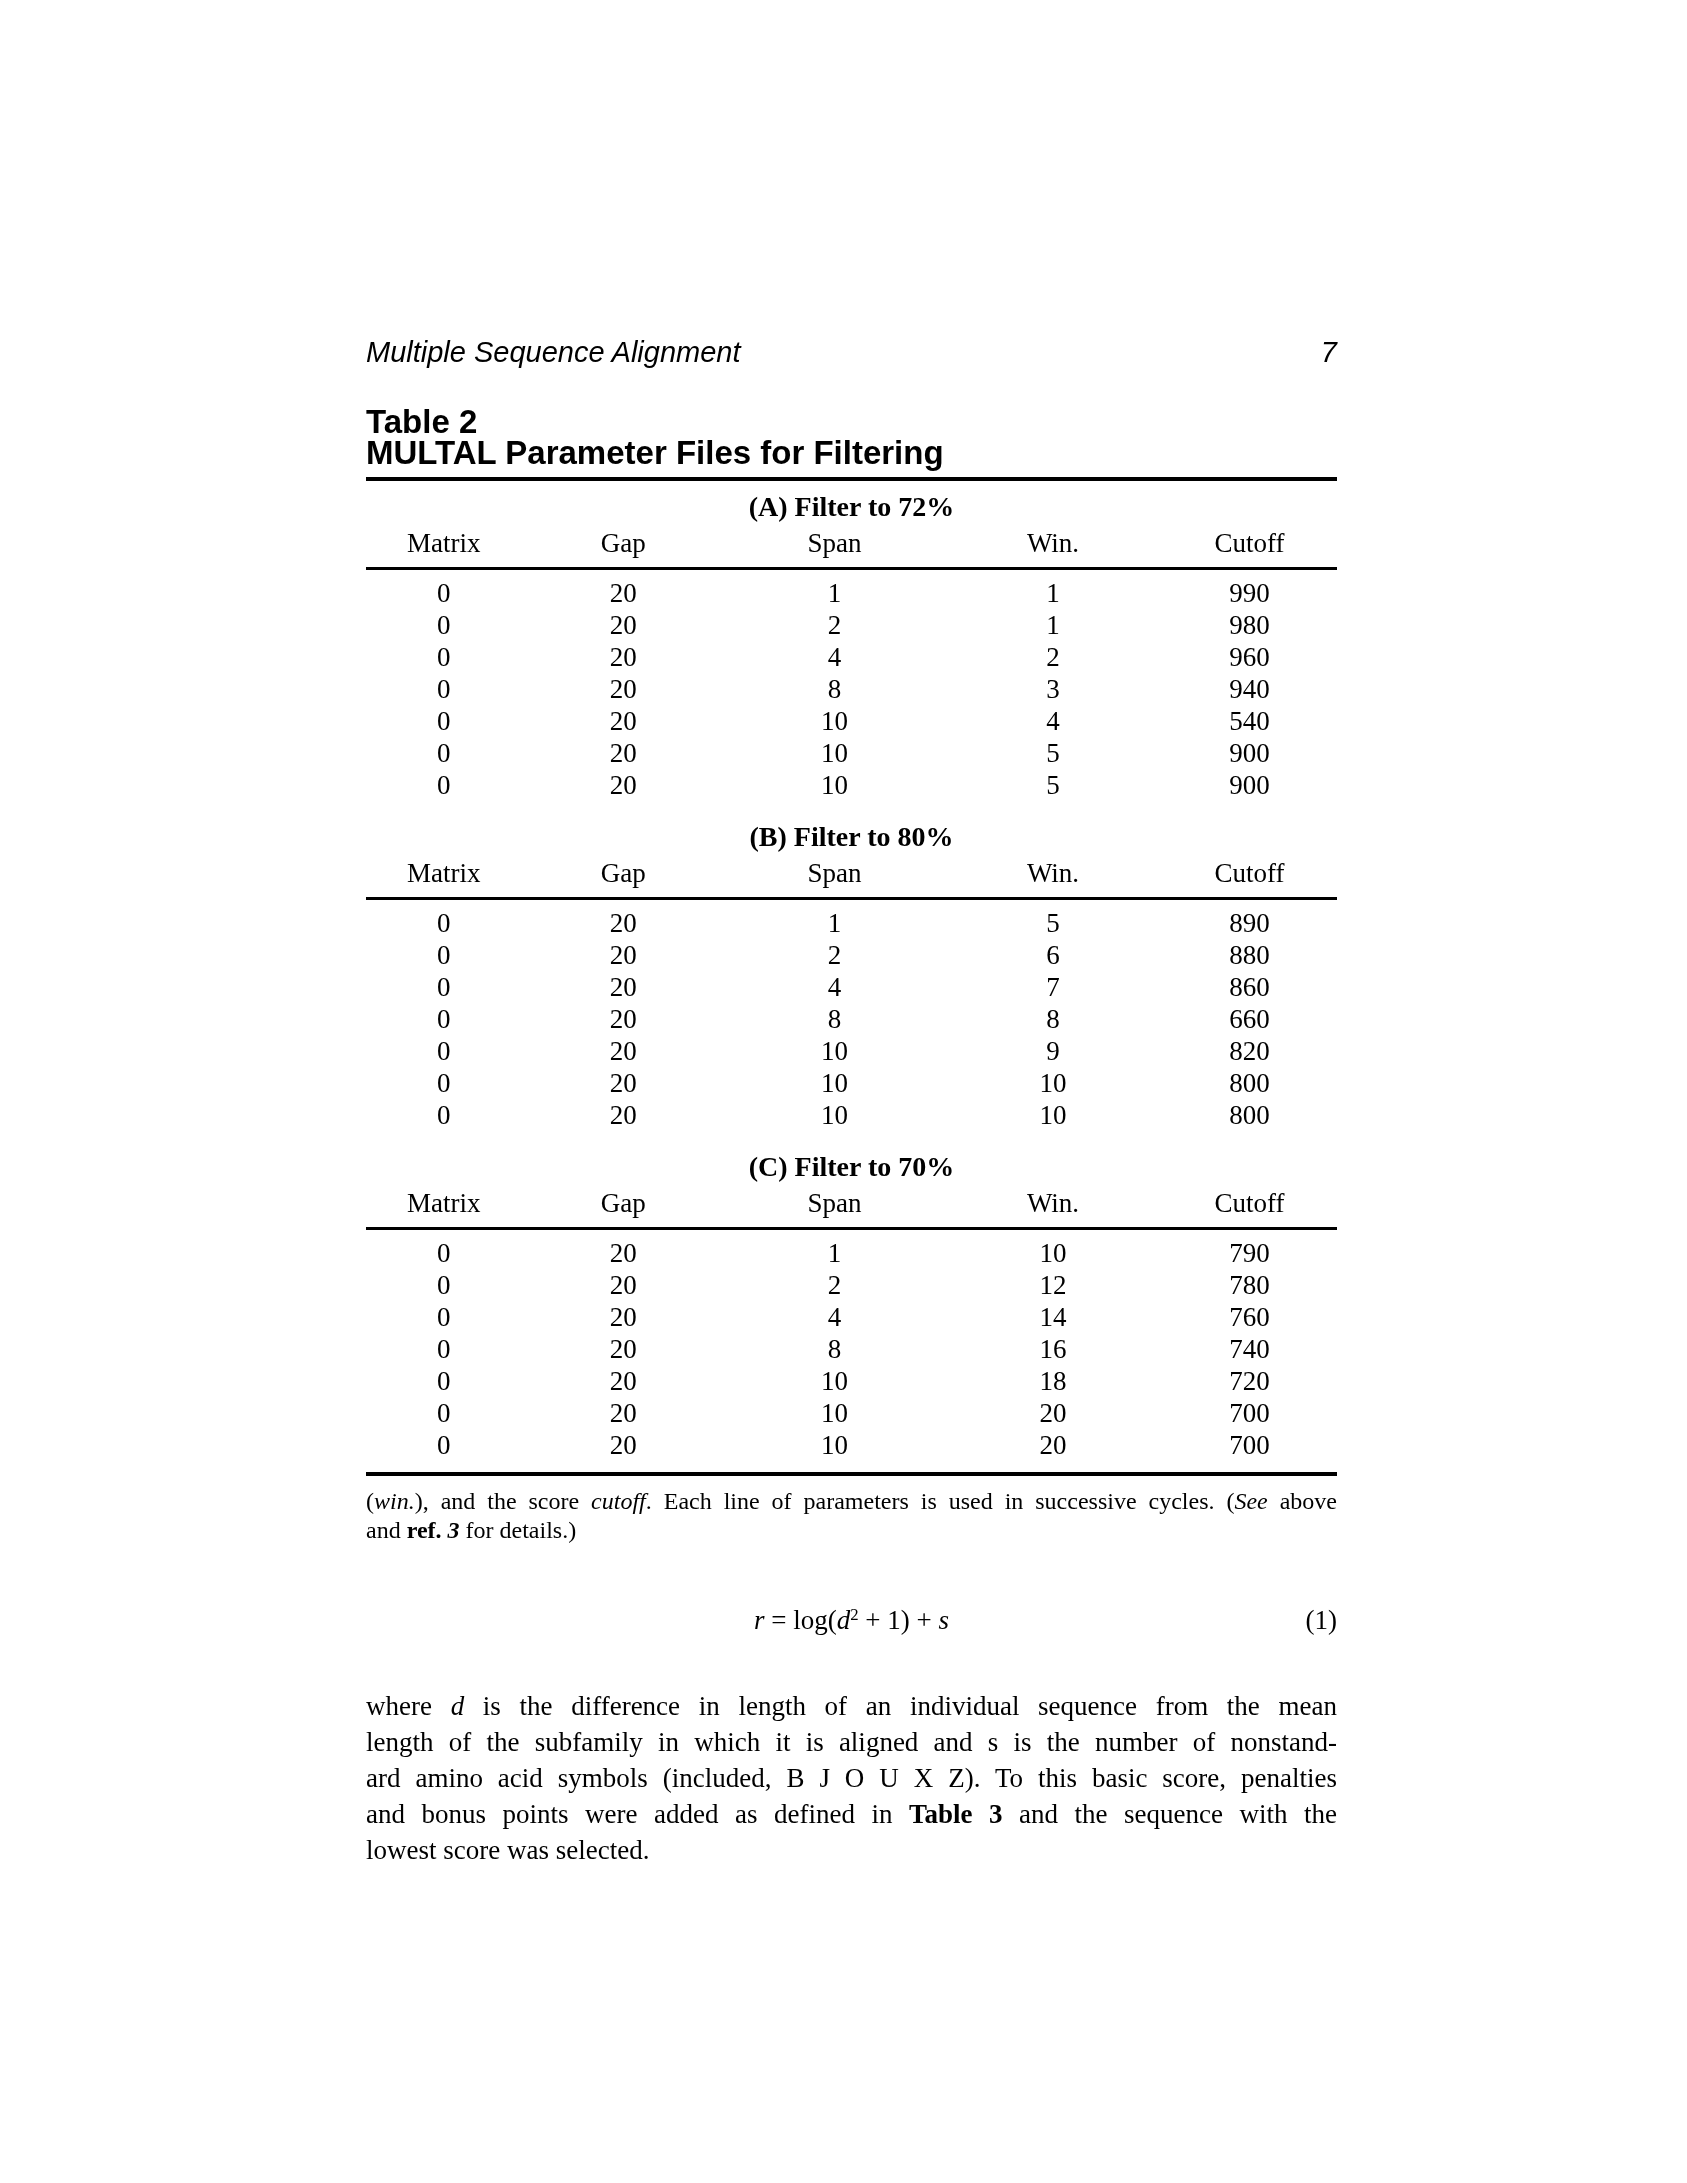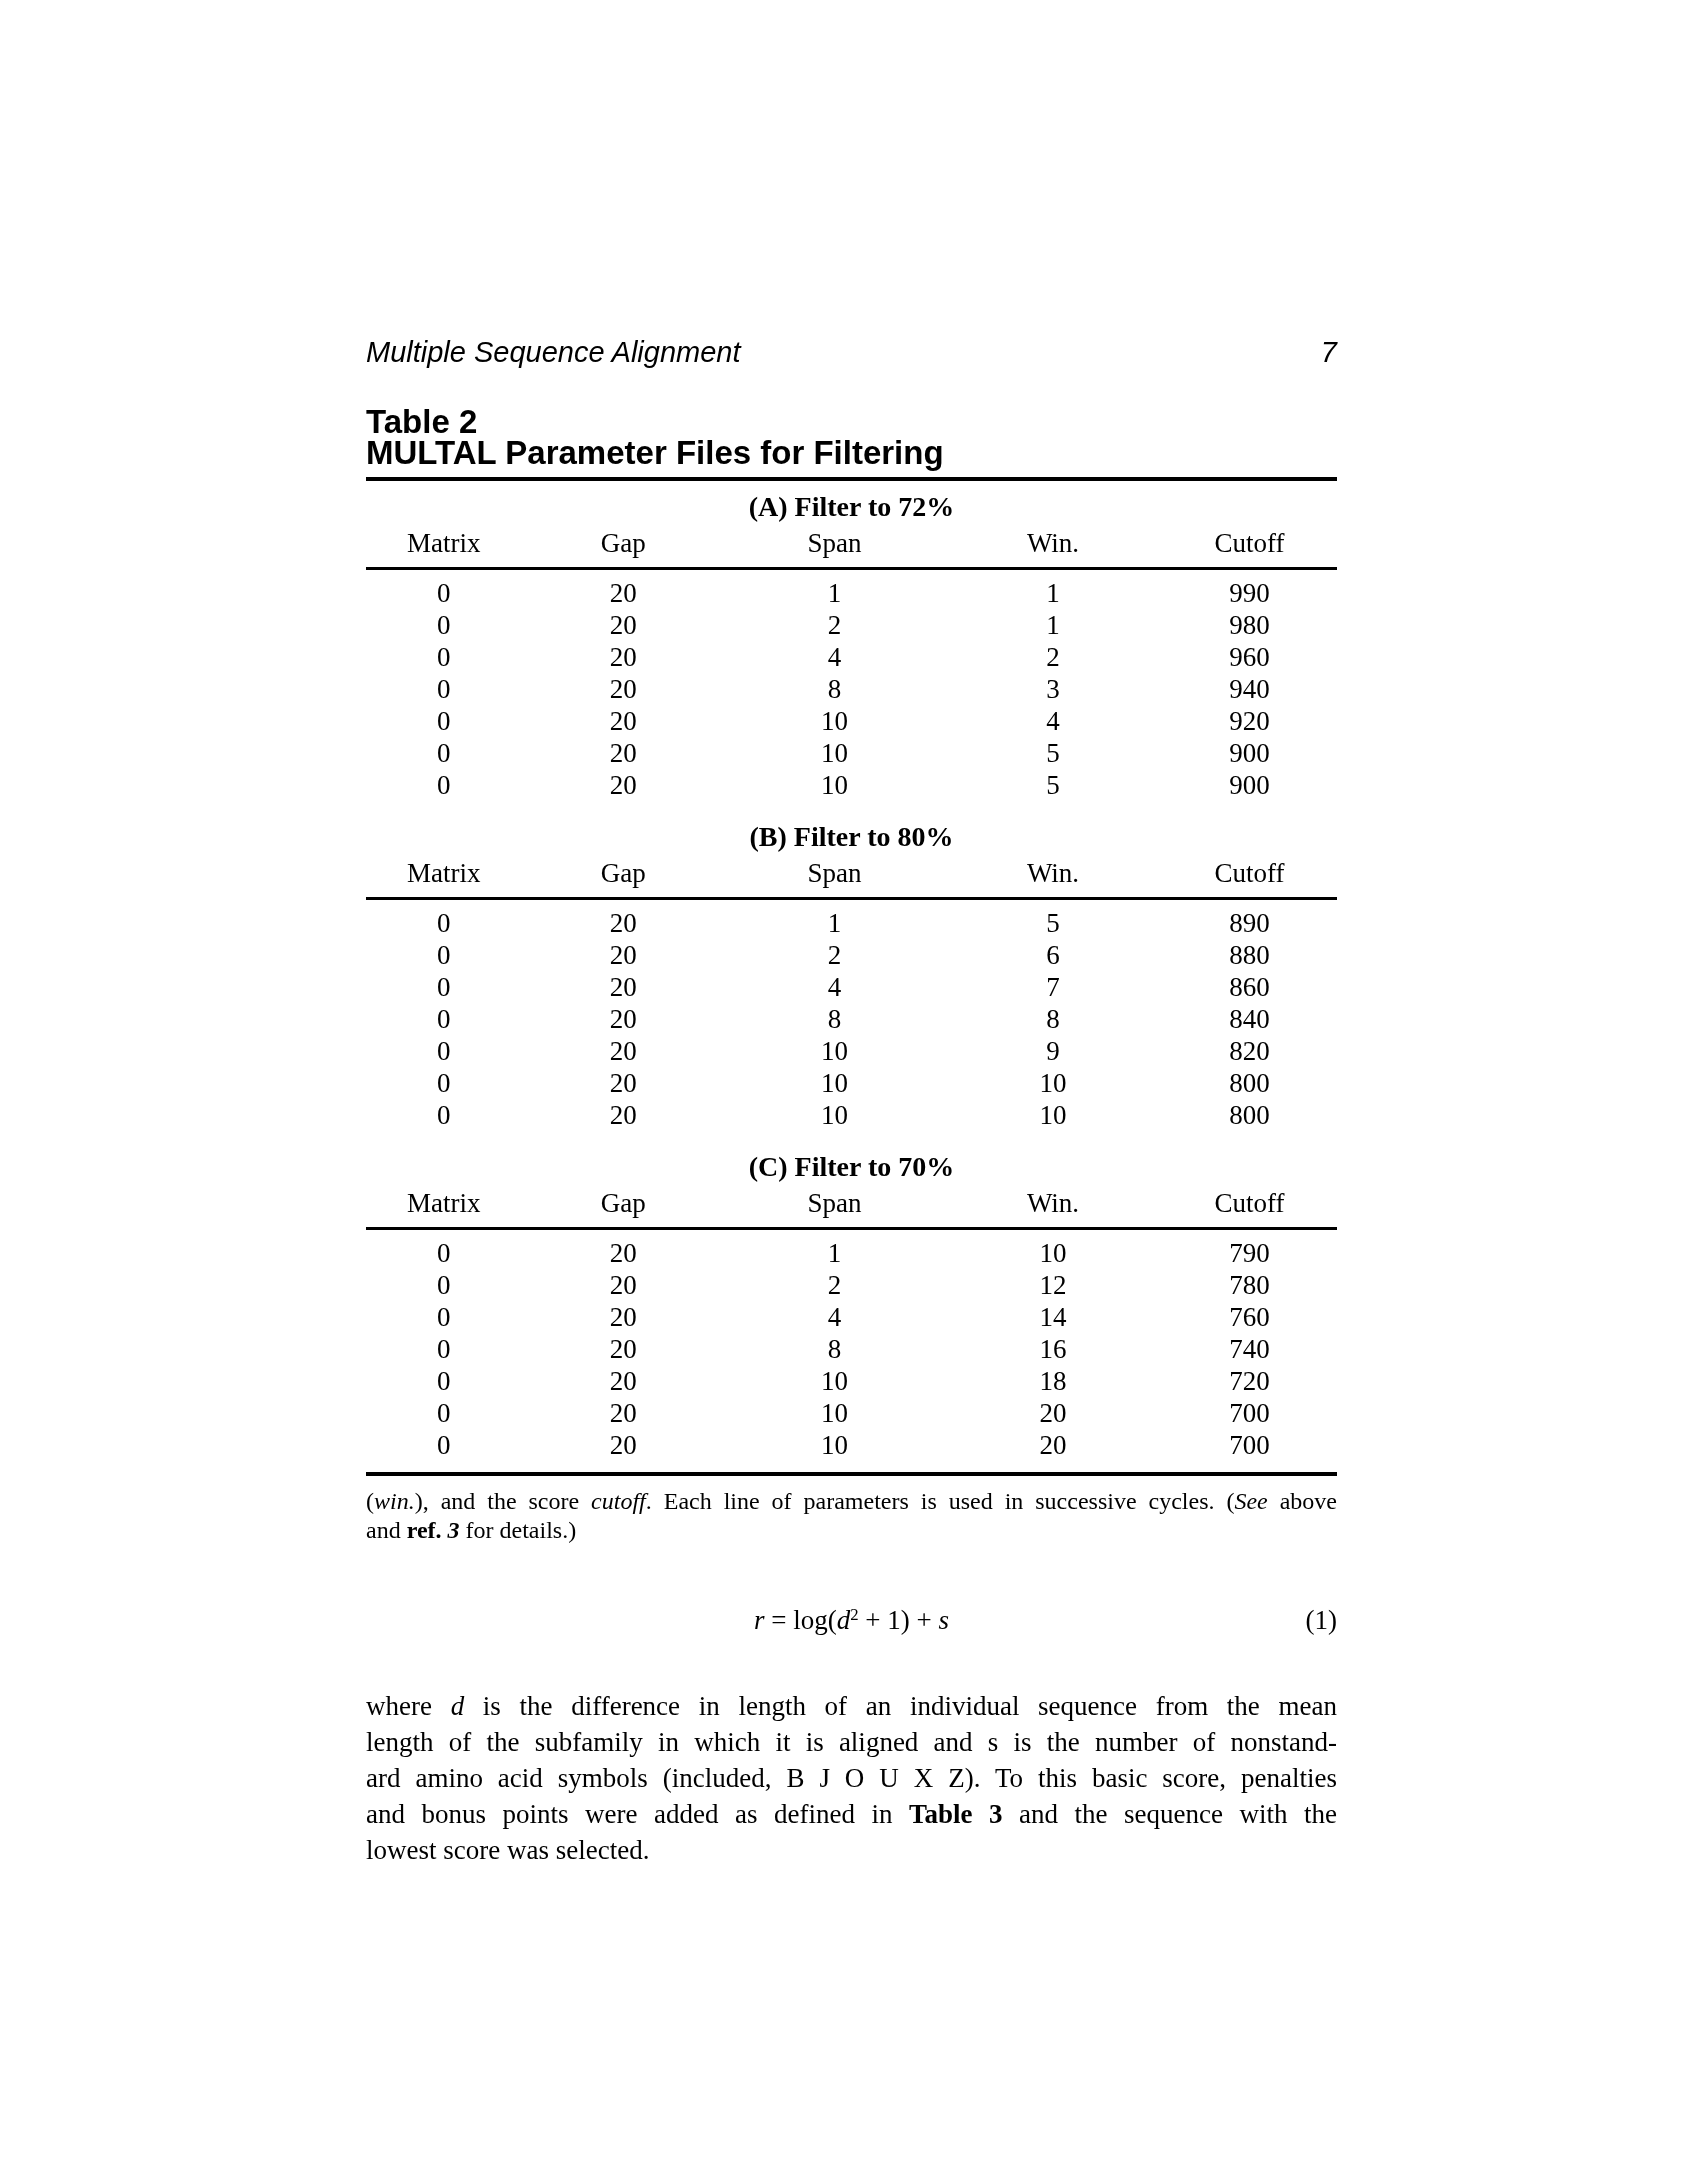--- a/index.html
+++ b/index.html
@@ -158,21 +158,21 @@
           <td>20</td>
           <td>8</td>
           <td>3</td>
           <td>940</td>
         </tr>
         <tr class="data-row">
           <td>0</td>
           <td>20</td>
           <td>10</td>
           <td>4</td>
-          <td>920</td>
+          <td>540</td>
         </tr>
         <tr class="data-row">
           <td>0</td>
           <td>20</td>
           <td>10</td>
           <td>5</td>
           <td>900</td>
         </tr>
         <tr class="data-row">
           <td>0</td>
@@ -213,21 +213,21 @@
           <td>20</td>
           <td>4</td>
           <td>7</td>
           <td>860</td>
         </tr>
         <tr class="data-row">
           <td>0</td>
           <td>20</td>
           <td>8</td>
           <td>8</td>
-          <td>840</td>
+          <td>660</td>
         </tr>
         <tr class="data-row">
           <td>0</td>
           <td>20</td>
           <td>10</td>
           <td>9</td>
           <td>820</td>
         </tr>
         <tr class="data-row">
           <td>0</td>

